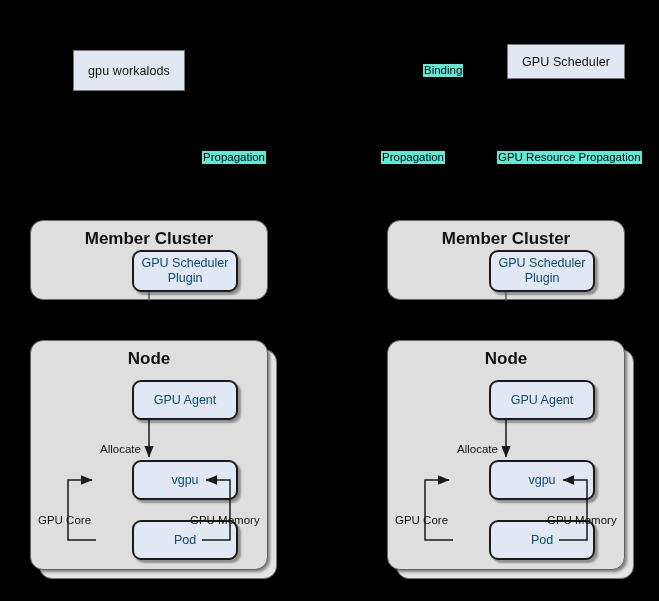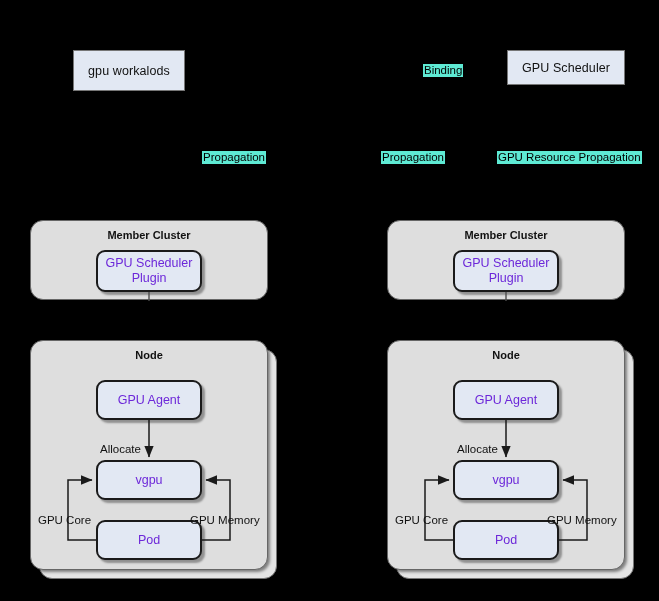--- a/index.html
+++ b/index.html
@@ -71,40 +71,41 @@
     box-sizing: border-box;
     box-shadow: 2px 2px 3px rgba(0,0,0,.4);
   }
 
   .container-title {
     position: absolute;
     top: 9px;
     left: 0;
     width: 100%;
     text-align: center;
-    font-size: 11px;
+    font-size: 17px;
     color: #111111;
     font-weight: bold;
   }
 
   
   .innerbox {
     position: absolute;
     background: #E2E8F3;
     border: 2px solid #1A1A1A;
     border-radius: 9px;
     display: flex;
     align-items: center;
     justify-content: center;
     text-align: center;
     font-size: 12.5px;
     line-height: 15px;
-    color: #6d28d9;
+    color: #0c4a6e;
     box-shadow: 3px 3px 2px rgba(0,0,0,.35);
     box-sizing: border-box;
+    margin-left: 36px;
   }
 
   
   .wire { position: absolute; left: 0; top: 0; overflow: visible; }
 
   .inner-label {
     position: absolute;
     font-size: 11.5px;
     color: #111111;
     white-space: nowrap;
@@ -118,21 +119,21 @@
 
   <div class="abs topbox" style="left:73px; top:50px; width:112px; height:41px;">
     <span>gpu workalods</span>
   </div>
 
 
   <div class="abs" style="left:423px; top:60px;">
     <span class="edge-label">Binding</span>
   </div>
 
-  <div class="abs topbox" style="left:507px; top:50px; width:118px; height:35px;">
+  <div class="abs topbox" style="left:507px; top:44px; width:118px; height:35px;">
     <span>GPU Scheduler</span>
   </div>
 
   <div class="abs" style="left:202px; top:147px;">
     <span class="edge-label">Propagation</span>
   </div>
 
   <div class="abs" style="left:381px; top:147px;">
     <span class="edge-label">Propagation</span>
   </div>

